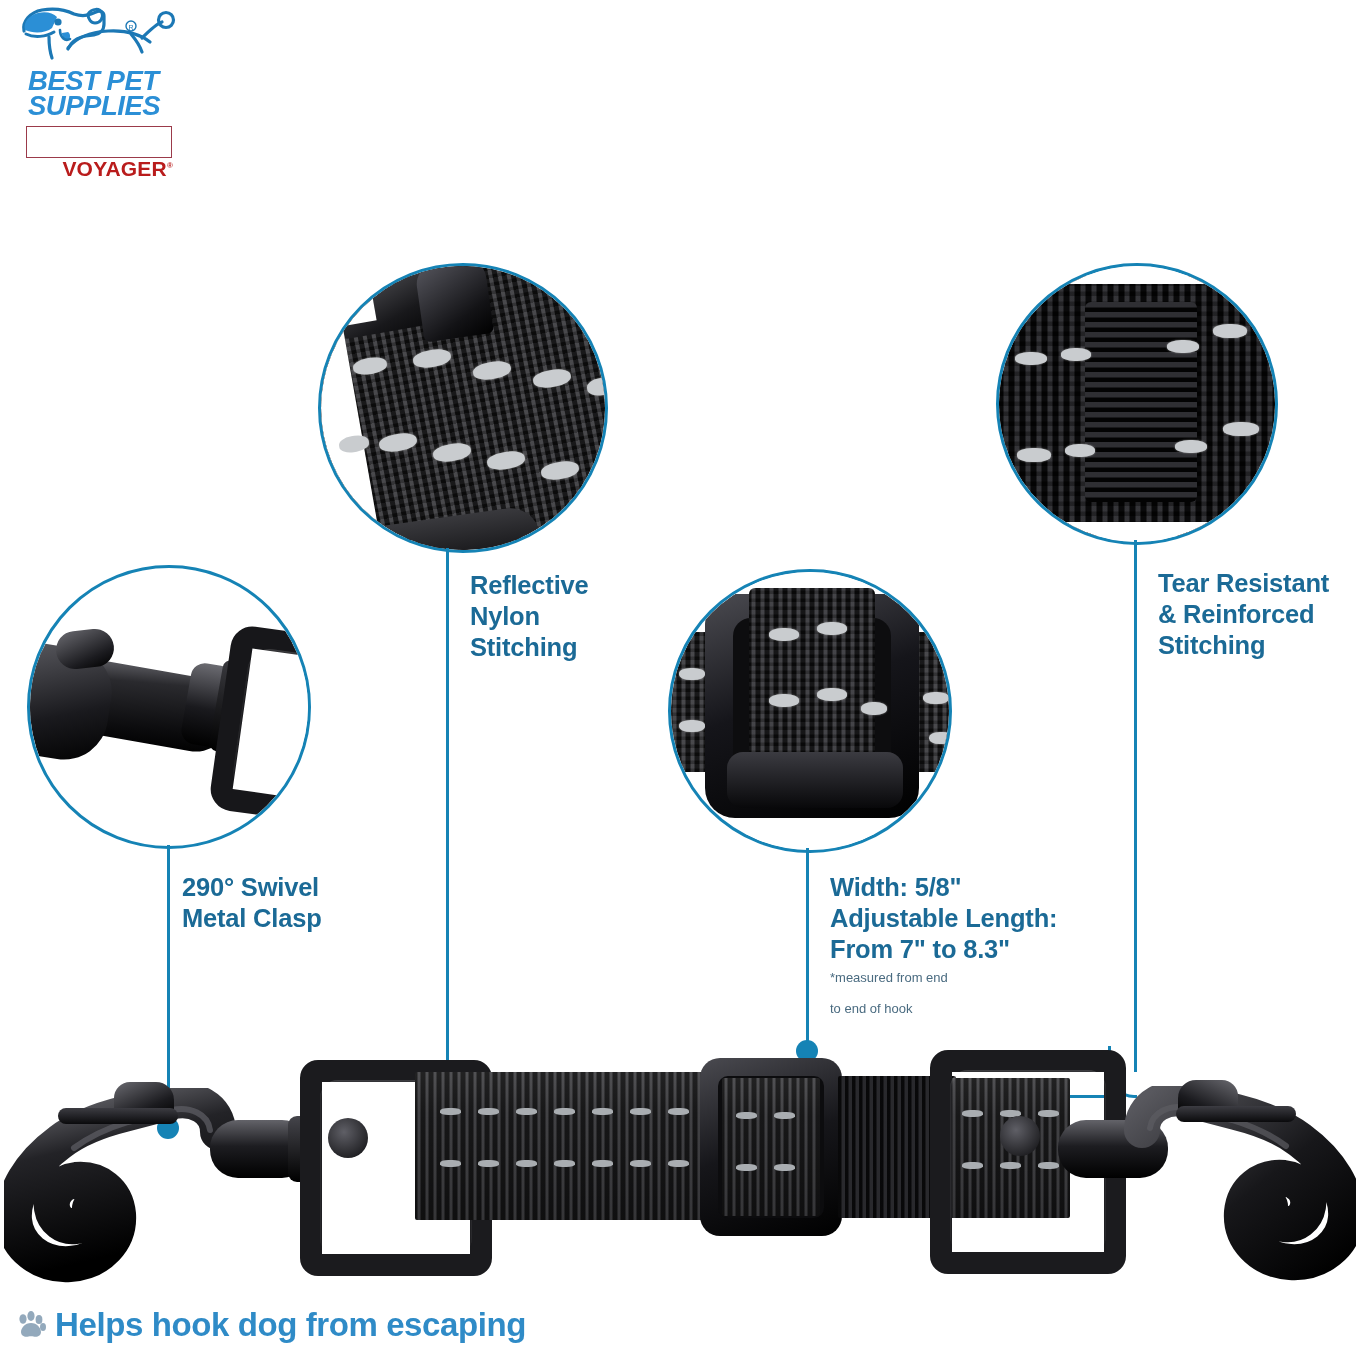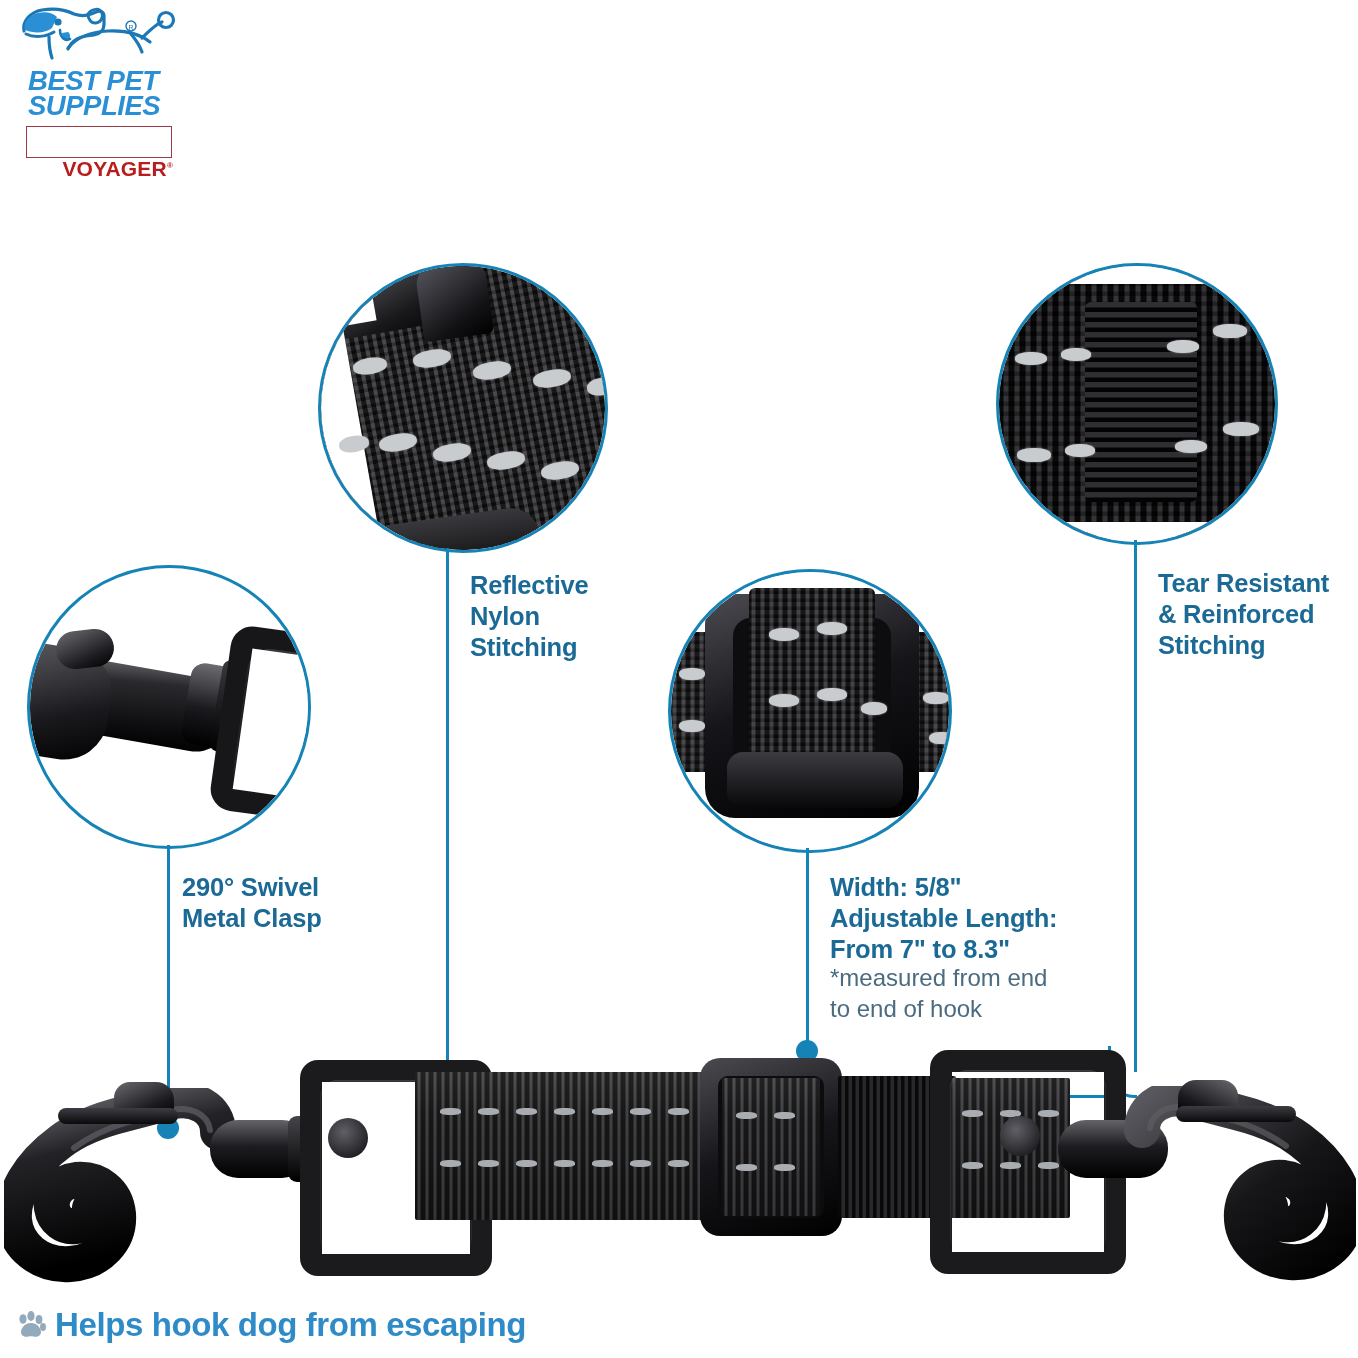--- a/index.html
+++ b/index.html
@@ -145,21 +145,21 @@
     font-weight: bold;
     font-size: 25.5px;
     line-height: 31px;
     letter-spacing: -0.2px;
     white-space: pre-line;
   }
   .sublabel {
     position: absolute;
     color: #4A6B80;
     font-weight: normal;
-    font-size: 24px;
+    font-size: 13px;
     line-height: 31px;
     letter-spacing: 0px;
     white-space: pre-line;
   }
 
   
   #product {
     position: absolute;
     left: 0;
     top: 1020px;

